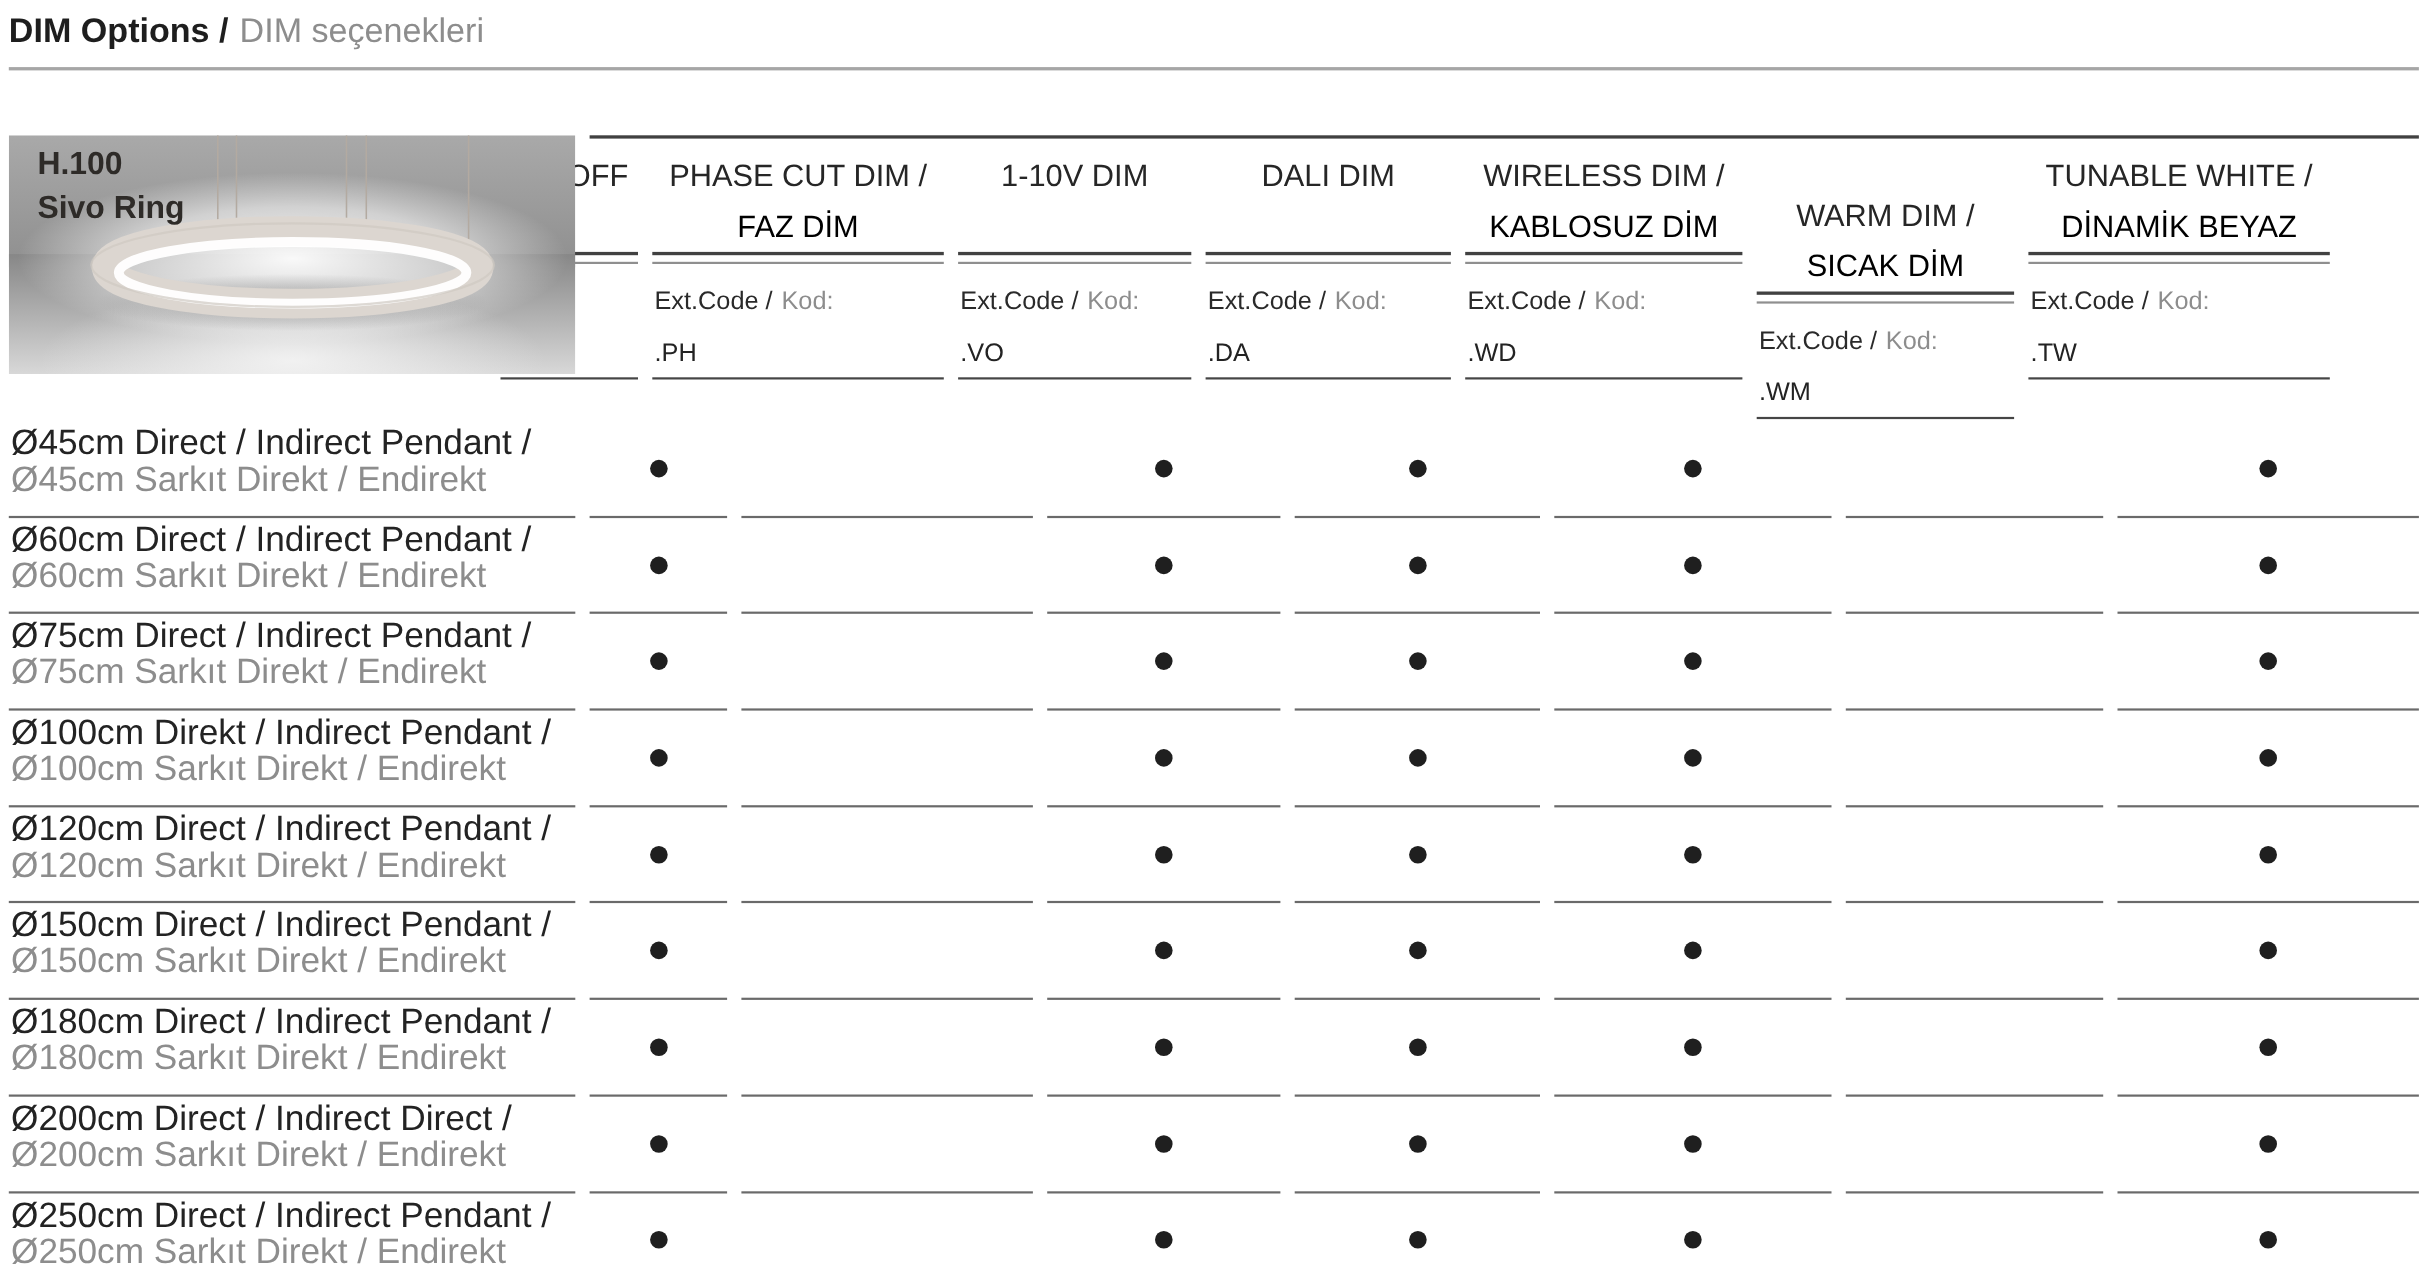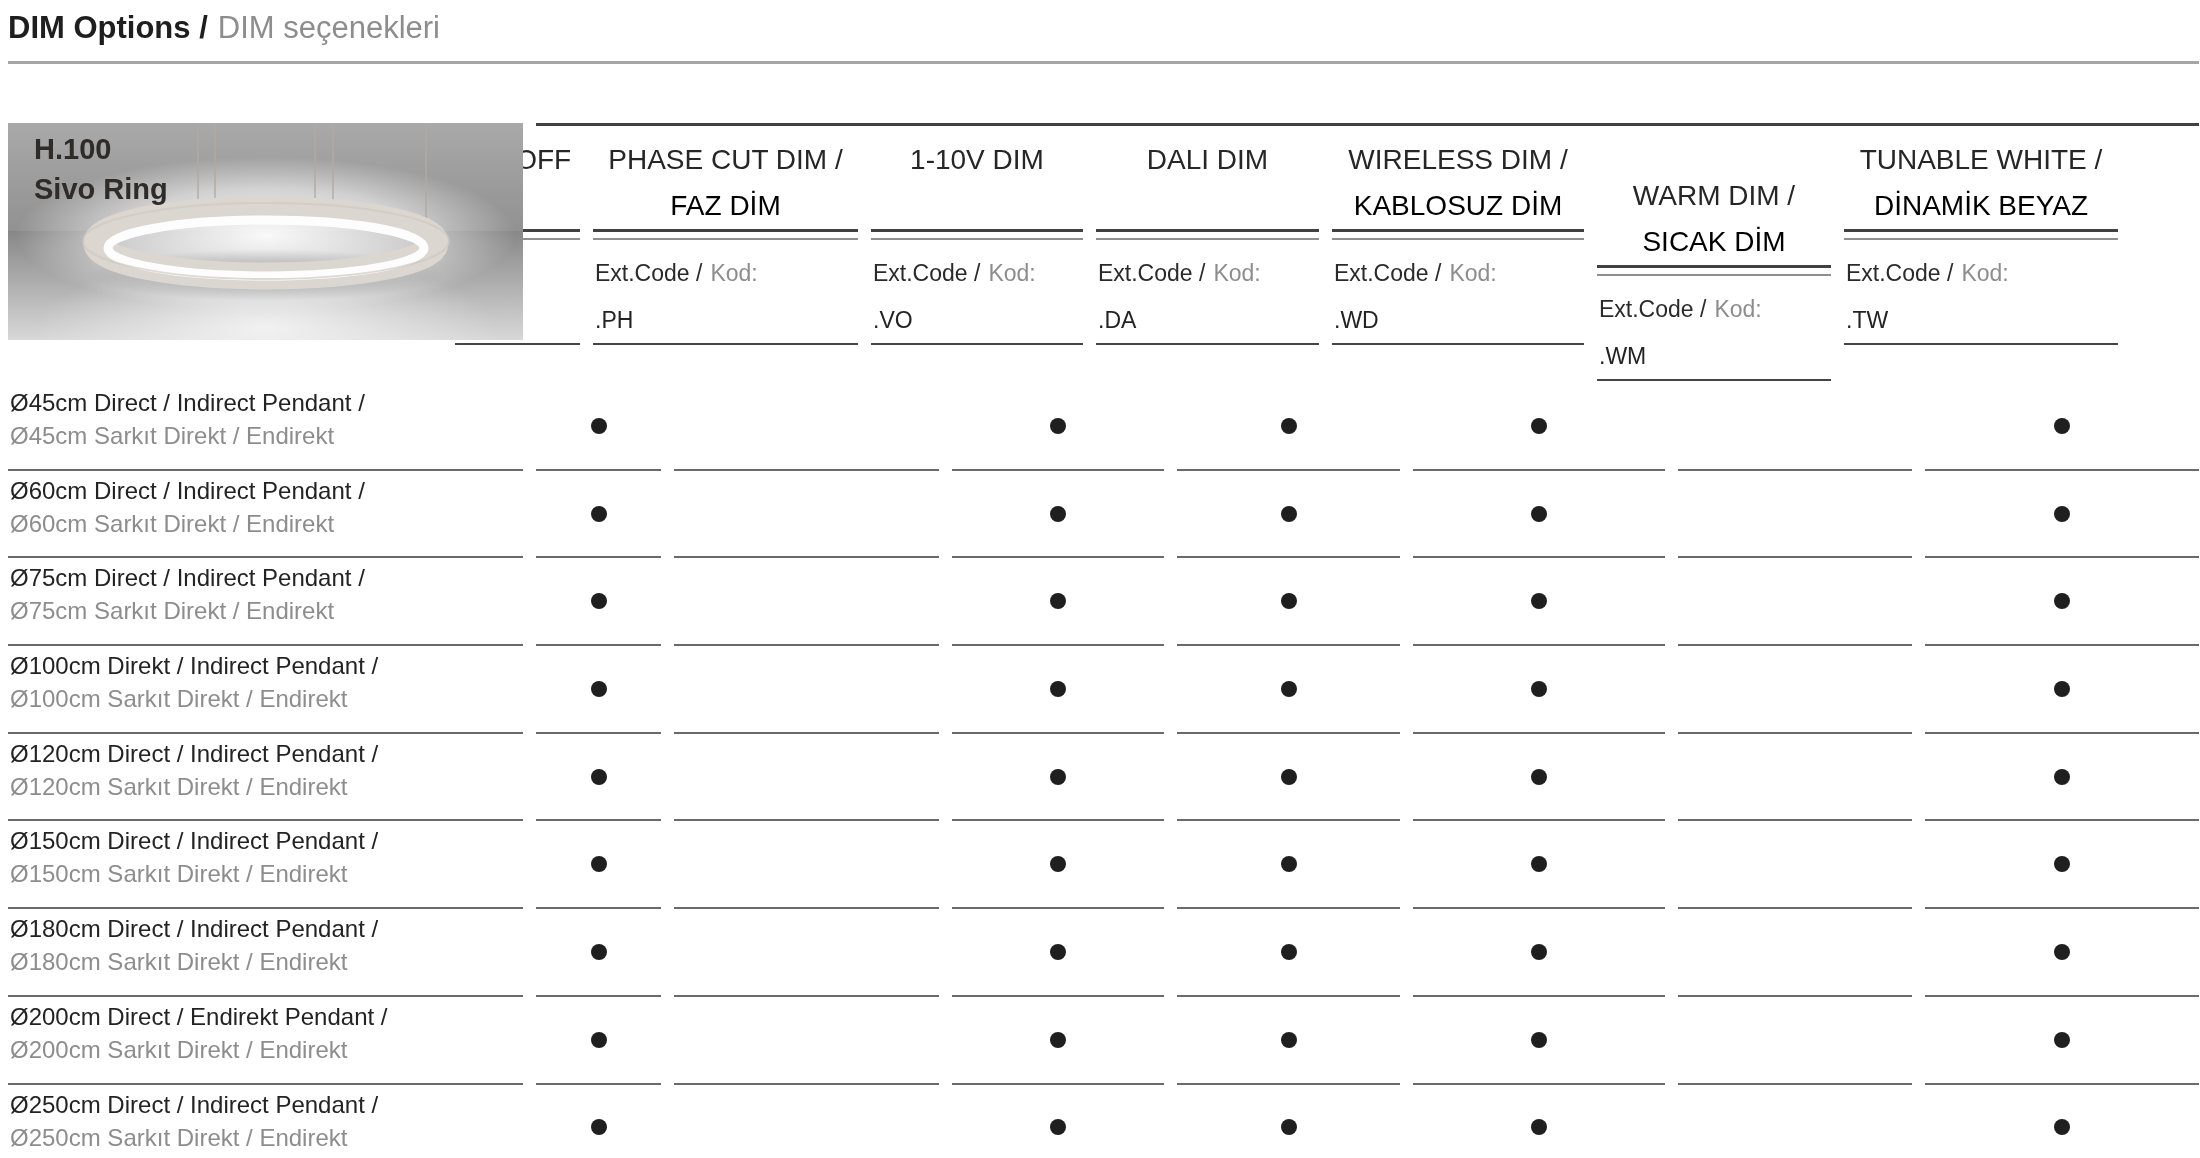--- a/index.html
+++ b/index.html
@@ -37,21 +37,21 @@
        font-size:23px;line-height:47px;text-align:left;white-space:nowrap;
        border-bottom:2px solid #454545;}
   .ext .ext-en{color:#2a2a2a;}
   .ext .ext-tr{color:#8d8d8d;margin-left:8px;}
   .ext .ext-code{color:#232323;}
 
   .rows{margin-top:2px;}
   .row{display:flex;gap:13px;height:87.7px;box-sizing:border-box;}
   .cell{box-sizing:border-box;border-bottom:2px solid #6a6a6a;height:100%;}
   .row:last-child .cell{border-bottom:3px solid #454545;}
-  .lbl{padding:3px 0 0 2px;font-size:24px;line-height:33px;white-space:nowrap;}
+  .lbl{padding:3px 0 0 2px;font-size:32px;line-height:33px;white-space:nowrap;}
   .lbl .l-en{color:#232323;}
   .lbl .l-tr{color:#8d8d8d;}
   .opt{display:flex;align-items:center;justify-content:center;}
   .dot{width:16px;height:16px;border-radius:50%;background:#1f1f1f;}
 </style>
 </head>
 <body>
 
 <div class="wrap">
 
@@ -342,21 +342,21 @@
           <div class="cell opt" style="width: 252px;">
             <span class="dot"></span>
           </div>
           <div class="cell opt" style="width: 234px;"></div>
           <div class="cell opt" style="width: 274px;">
             <span class="dot"></span>
           </div>
         </div>
         <div class="row">
           <div class="cell lbl" style="width: 515px;">
-            <div class="l-en">Ø200cm Direct / Endirekt Pendant /</div>
+            <div class="l-en">Ø200cm Direct / Indirect Direct /</div>
             <div class="l-tr">Ø200cm Sarkıt Direkt / Endirekt</div>
           </div>
           <div class="cell opt" style="width: 125px;">
             <span class="dot"></span>
           </div>
           <div class="cell opt" style="width: 265px;"></div>
           <div class="cell opt" style="width: 212px;">
             <span class="dot"></span>
           </div>
           <div class="cell opt" style="width: 223px;">

